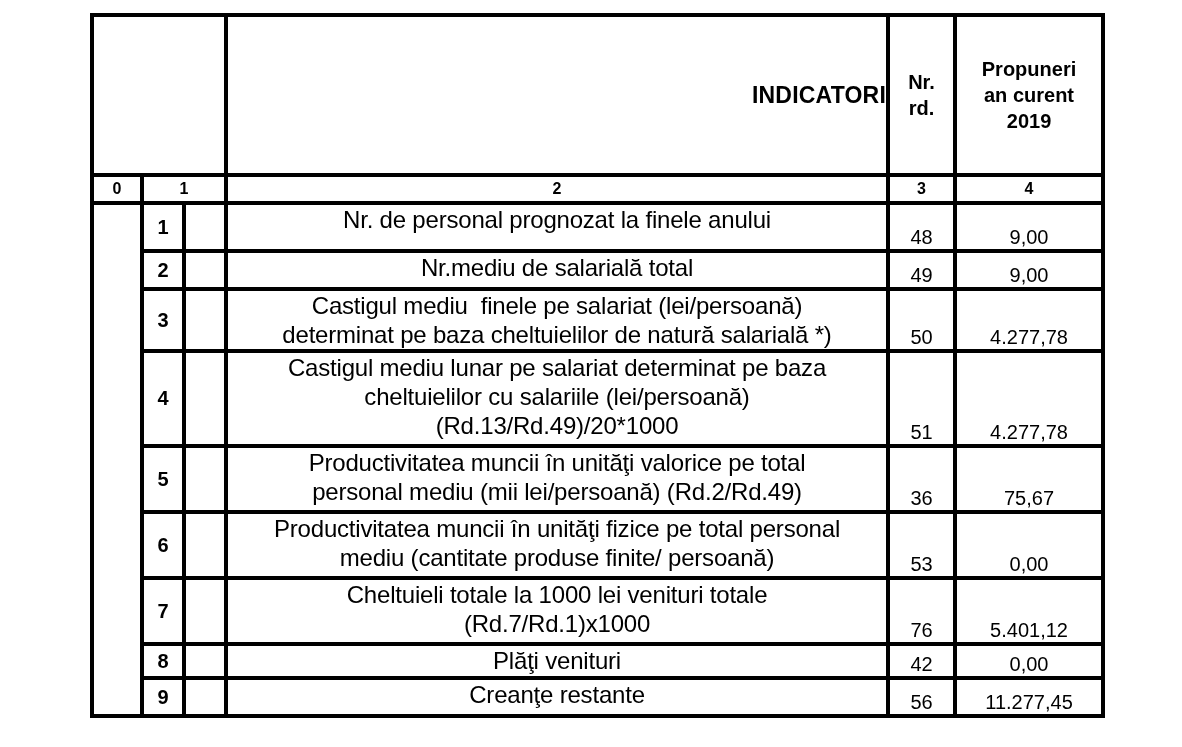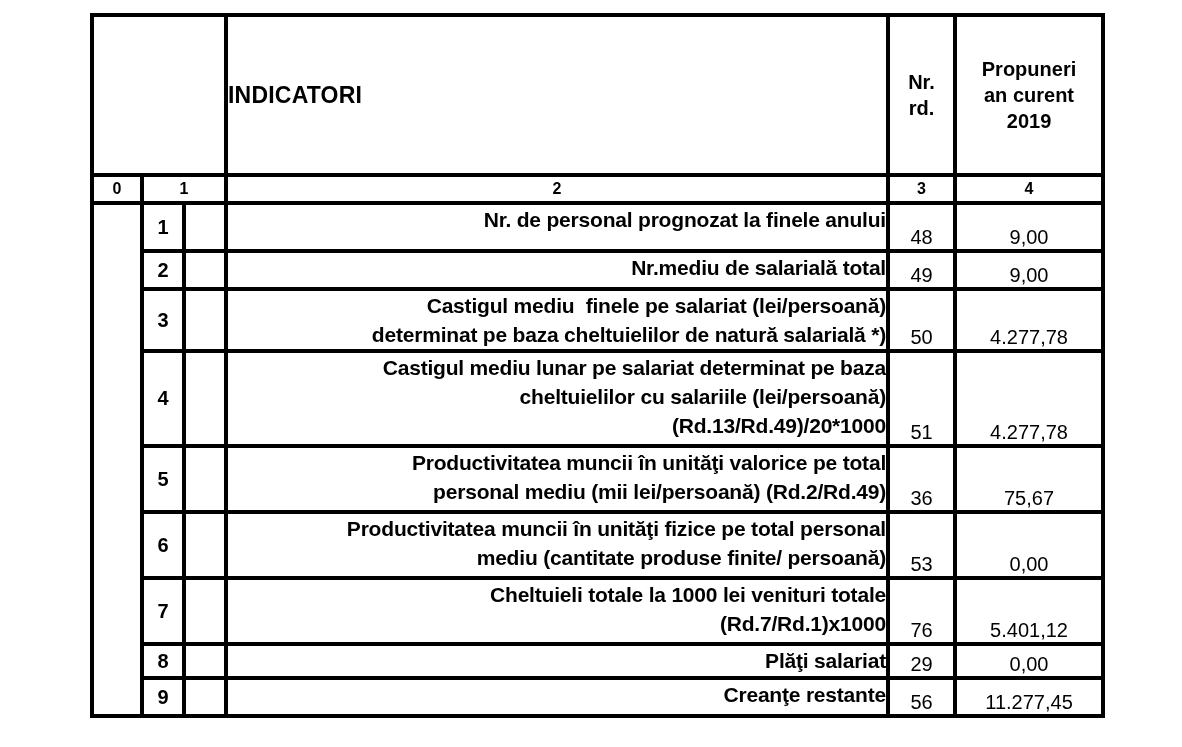--- a/index.html
+++ b/index.html
@@ -23,21 +23,21 @@
     width: 1013px;
   }
   table.grid td {
     border: 4px solid #000000;
     padding: 0;
     overflow: hidden;
     background: #ffffff;
   }
   
   td.h-indicatori {
-    text-align: left;
+    text-align: right;
     vertical-align: middle;
     font-weight: bold;
     font-size: 23px;
     letter-spacing: 0.2px;
   }
   td.h-small {
     text-align: center;
     vertical-align: middle;
     font-weight: bold;
     font-size: 20px;
@@ -53,24 +53,24 @@
     line-height: 16px;
   }
   
   td.rownum {
     text-align: center;
     vertical-align: middle;
     font-weight: bold;
     font-size: 20px;
   }
   td.itext {
-    text-align: right;
+    text-align: center;
     vertical-align: top;
-    font-weight: bold;
-    font-size: 21px;
+    font-weight: normal;
+    font-size: 24px;
     line-height: 29px;
     letter-spacing: -0.2px;
     white-space: pre-wrap;
     padding: 0 4px 0 3px;
   }
   td.num {
     text-align: center;
     vertical-align: bottom;
     font-weight: normal;
     font-size: 20px;
@@ -170,22 +170,22 @@
       <td class="blank"></td>
       <td class="itext">Cheltuieli totale la 1000 lei venituri totale
 (Rd.7/Rd.1)x1000</td>
       <td class="num">76</td>
       <td class="num">5.401,12</td>
     </tr>
 
     <tr style="height:34px">
       <td class="rownum">8</td>
       <td class="blank"></td>
-      <td class="itext">Plăţi salariat</td>
-      <td class="num">29</td>
+      <td class="itext">Plăţi venituri</td>
+      <td class="num">42</td>
       <td class="num">0,00</td>
     </tr>
 
     <tr style="height:38px">
       <td class="rownum">9</td>
       <td class="blank"></td>
       <td class="itext">Creanţe restante</td>
       <td class="num">56</td>
       <td class="num">11.277,45</td>
     </tr>

